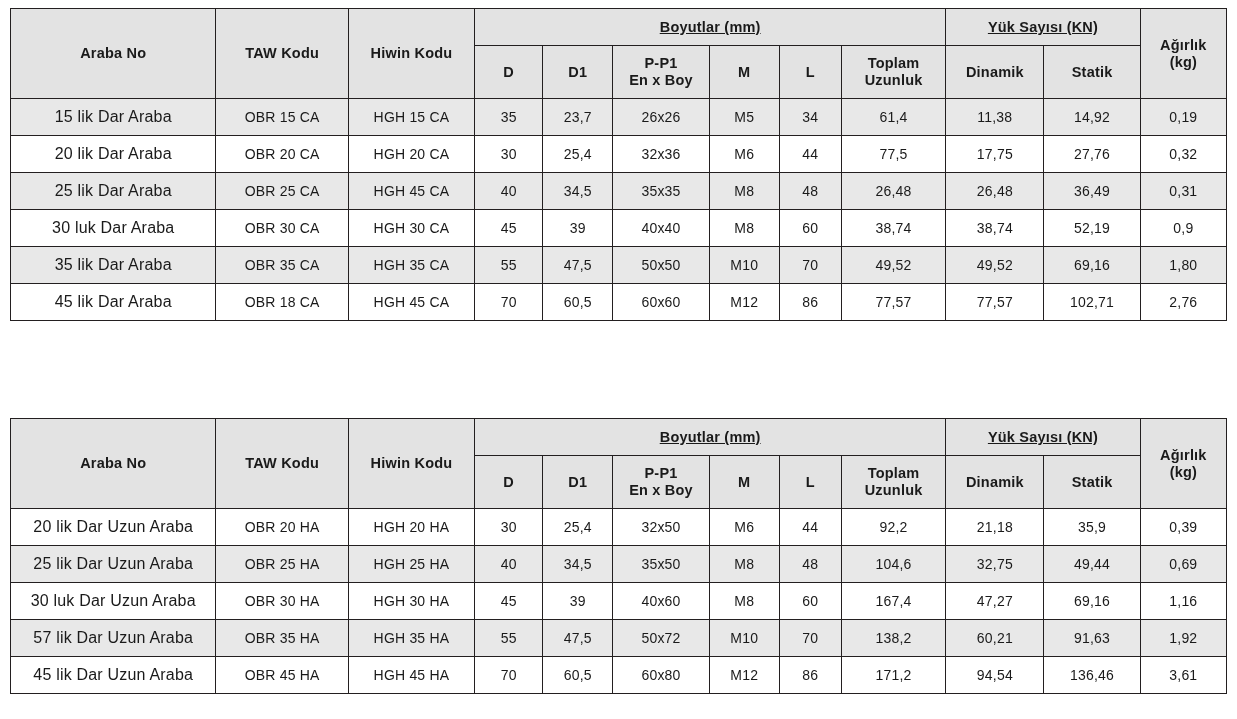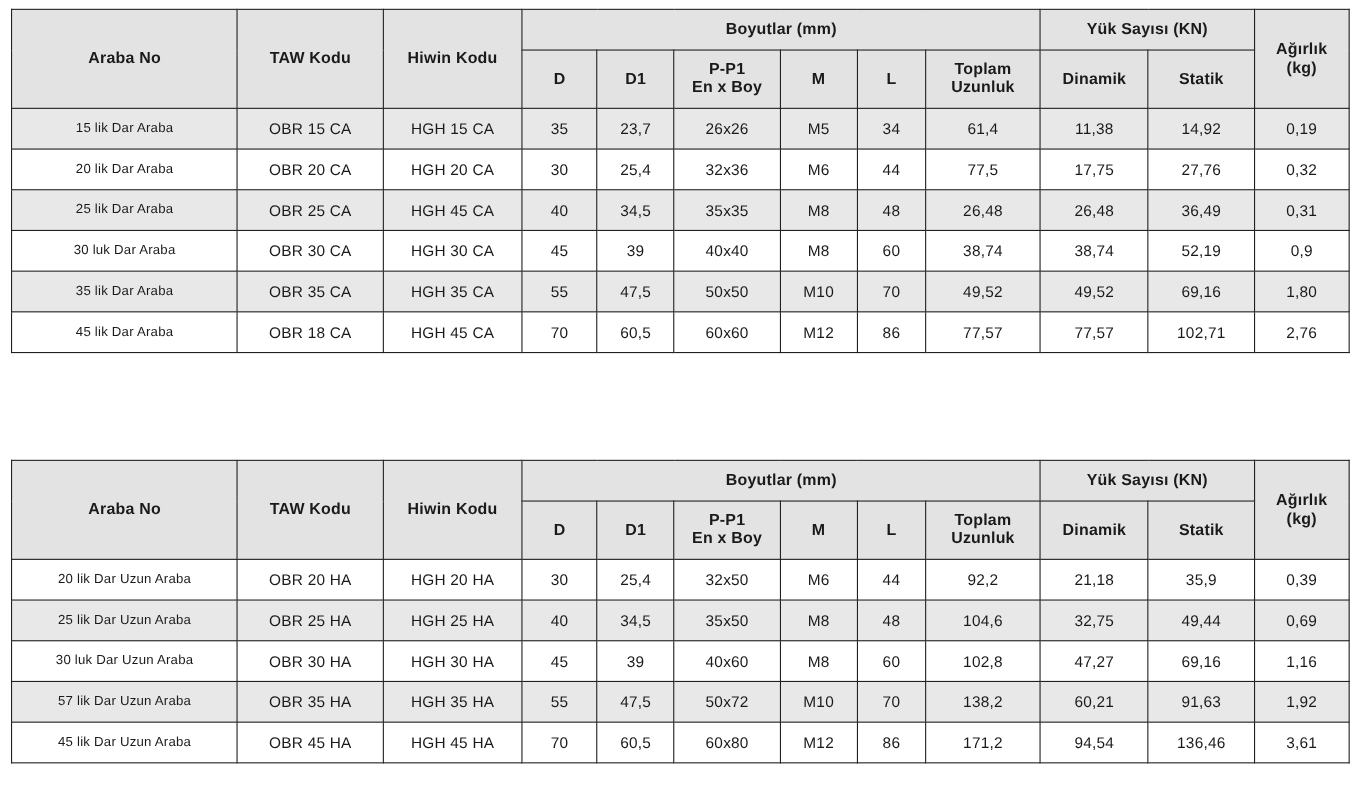--- a/index.html
+++ b/index.html
@@ -45,37 +45,38 @@
     letter-spacing: 0.2px;
   }
   table.spec thead th {
     background: #e3e3e3;
     font-weight: bold;
     font-size: 14.5px;
     color: #1a1a1a;
   }
   table.spec thead th.group {
     height: 36px;
+    text-decoration: underline;
   }
   table.spec thead th.sub {
     height: 52px;
   }
   table.spec thead th.tall {
     height: 88px;
   }
   table.spec tbody td {
     height: 36px;
     background: #ffffff;
     font-size: 14px;
   }
   table.spec tbody tr.alt td {
     background: #e8e8e8;
   }
   table.spec tbody td.name {
-    font-size: 12px;
+    font-size: 16px;
   }
   .two-line {
     display: block;
     line-height: 1.15;
   }
   
   col.c-name   { width: 205px; }
   col.c-taw    { width: 132px; }
   col.c-hiwin  { width: 126px; }
   col.c-d      { width: 68px; }
@@ -303,21 +304,21 @@
         </tr>
         <tr>
           <td class="name">30 luk Dar Uzun Araba</td>
           <td>OBR 30 HA</td>
           <td>HGH 30 HA</td>
           <td>45</td>
           <td>39</td>
           <td>40x60</td>
           <td>M8</td>
           <td>60</td>
-          <td>102,8</td>
+          <td>167,4</td>
           <td>47,27</td>
           <td>69,16</td>
           <td>1,16</td>
         </tr>
         <tr class="alt">
           <td class="name">57 lik Dar Uzun Araba</td>
           <td>OBR 35 HA</td>
           <td>HGH 35 HA</td>
           <td>55</td>
           <td>47,5</td>

